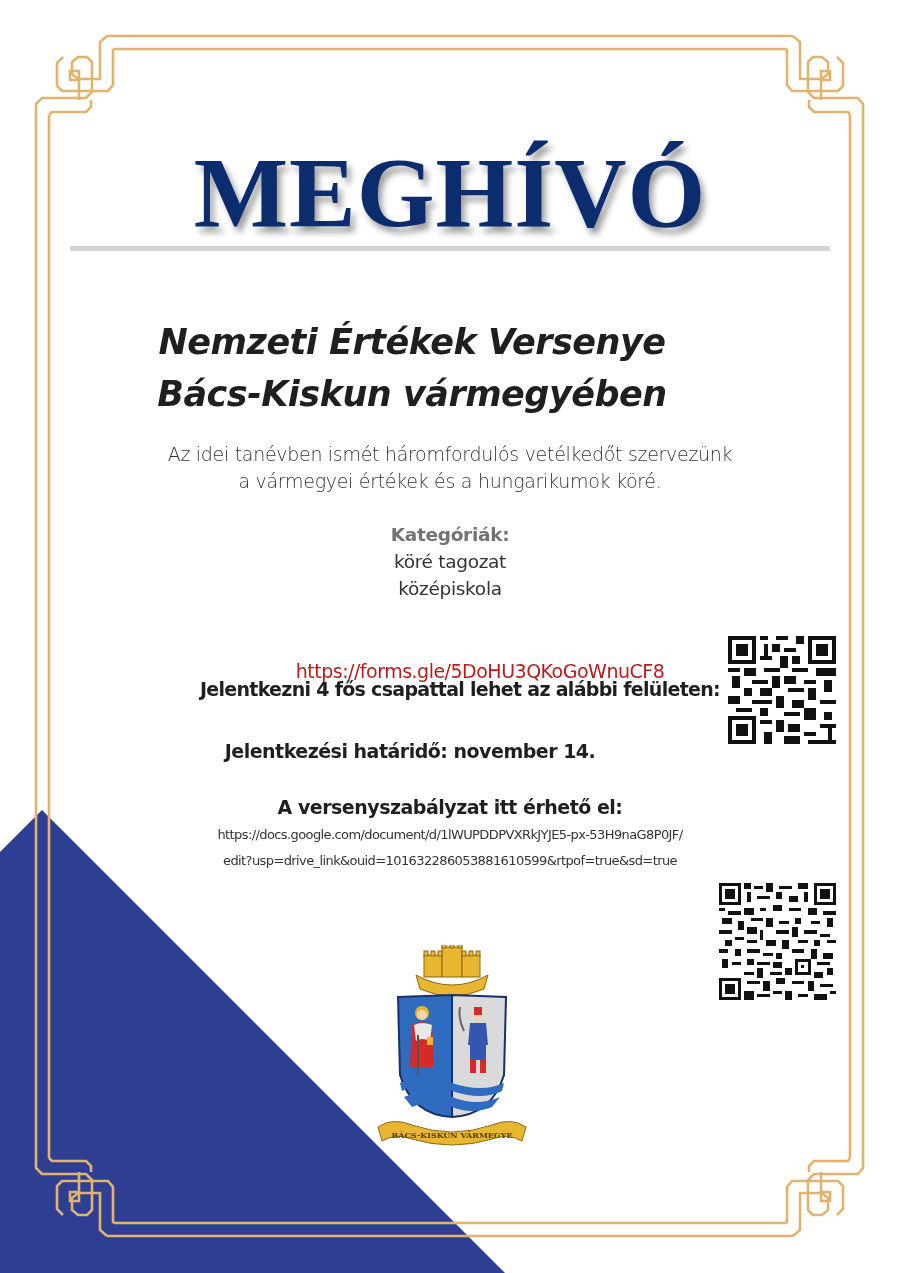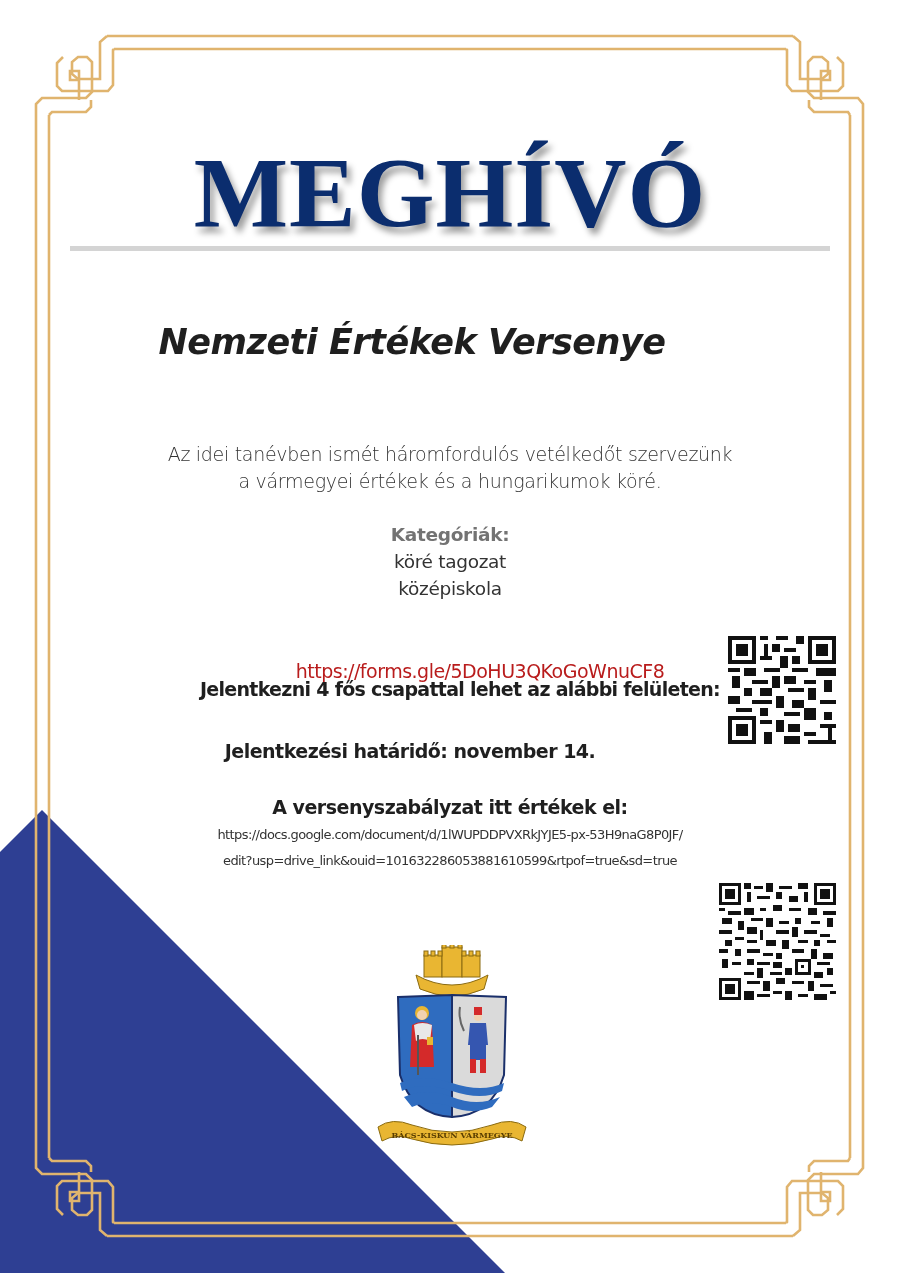--- a/index.html
+++ b/index.html
@@ -78,20 +78,21 @@
   <path d="M786,1223 L787,1222 L787,1187 L792,1181 L838,1181 L843,1186 L843,1209 L837,1215"></path>
   <path d="M821,1193 L821,1201 L830,1201 L830,1192 L821,1192 M821,1201 L821,1172"></path>
   <path d="M850,1158 L848,1161 L814,1161 L809,1166 L809,1172"></path>
 </svg>
 
 <div class="title">MEGHÍVÓ</div>
 <div class="divider"></div>
 
 <div class="headline">
   <div>Nemzeti Értékek Versenye</div>
+  <div>Bács-Kiskun vármegyében</div>
 </div>
 
 <div class="intro">
   <div>Az idei tanévben ismét háromfordulós vetélkedőt szervezünk</div>
   <div>a vármegyei értékek és a hungarikumok köré.</div>
 </div>
 
 <div class="cat-title">Kategóriák:</div>
 <div class="cat-item" style="top:551px;">köré tagozat</div>
 <div class="cat-item" style="top:578px;">középiskola</div>
@@ -155,21 +156,21 @@
       <rect x="14" y="25" width="4" height="2"></rect>
         <rect x="19" y="24" width="3" height="1"></rect>
         <rect x="20" y="26" width="7" height="1"></rect>
       <rect x="25" y="23" width="1" height="3"></rect>
     </g>
   </svg>
 </div>
 
 <div class="deadline">Jelentkezési határidő: november 14.</div>
 
-<div class="rules-title">A versenyszabályzat itt értékek el:</div>
+<div class="rules-title">A versenyszabályzat itt érhető el:</div>
 <a class="rules-link">
   <div>https://docs.google.com/document/d/1lWUPDDPVXRkJYJE5-px-53H9naG8P0JF/</div>
   <div>edit?usp=drive_link&amp;ouid=101632286053881610599&amp;rtpof=true&amp;sd=true</div>
 </a>
 
 <div class="qr" style="left:719px; top:883px;">
   <svg width="117" height="117" viewBox="0 0 37 37" shape-rendering="crispEdges">
     <g fill="#111">
       <rect x="0" y="0" width="7" height="7"></rect>
         <rect x="1" y="1" width="5" height="5" fill="#fff"></rect>

